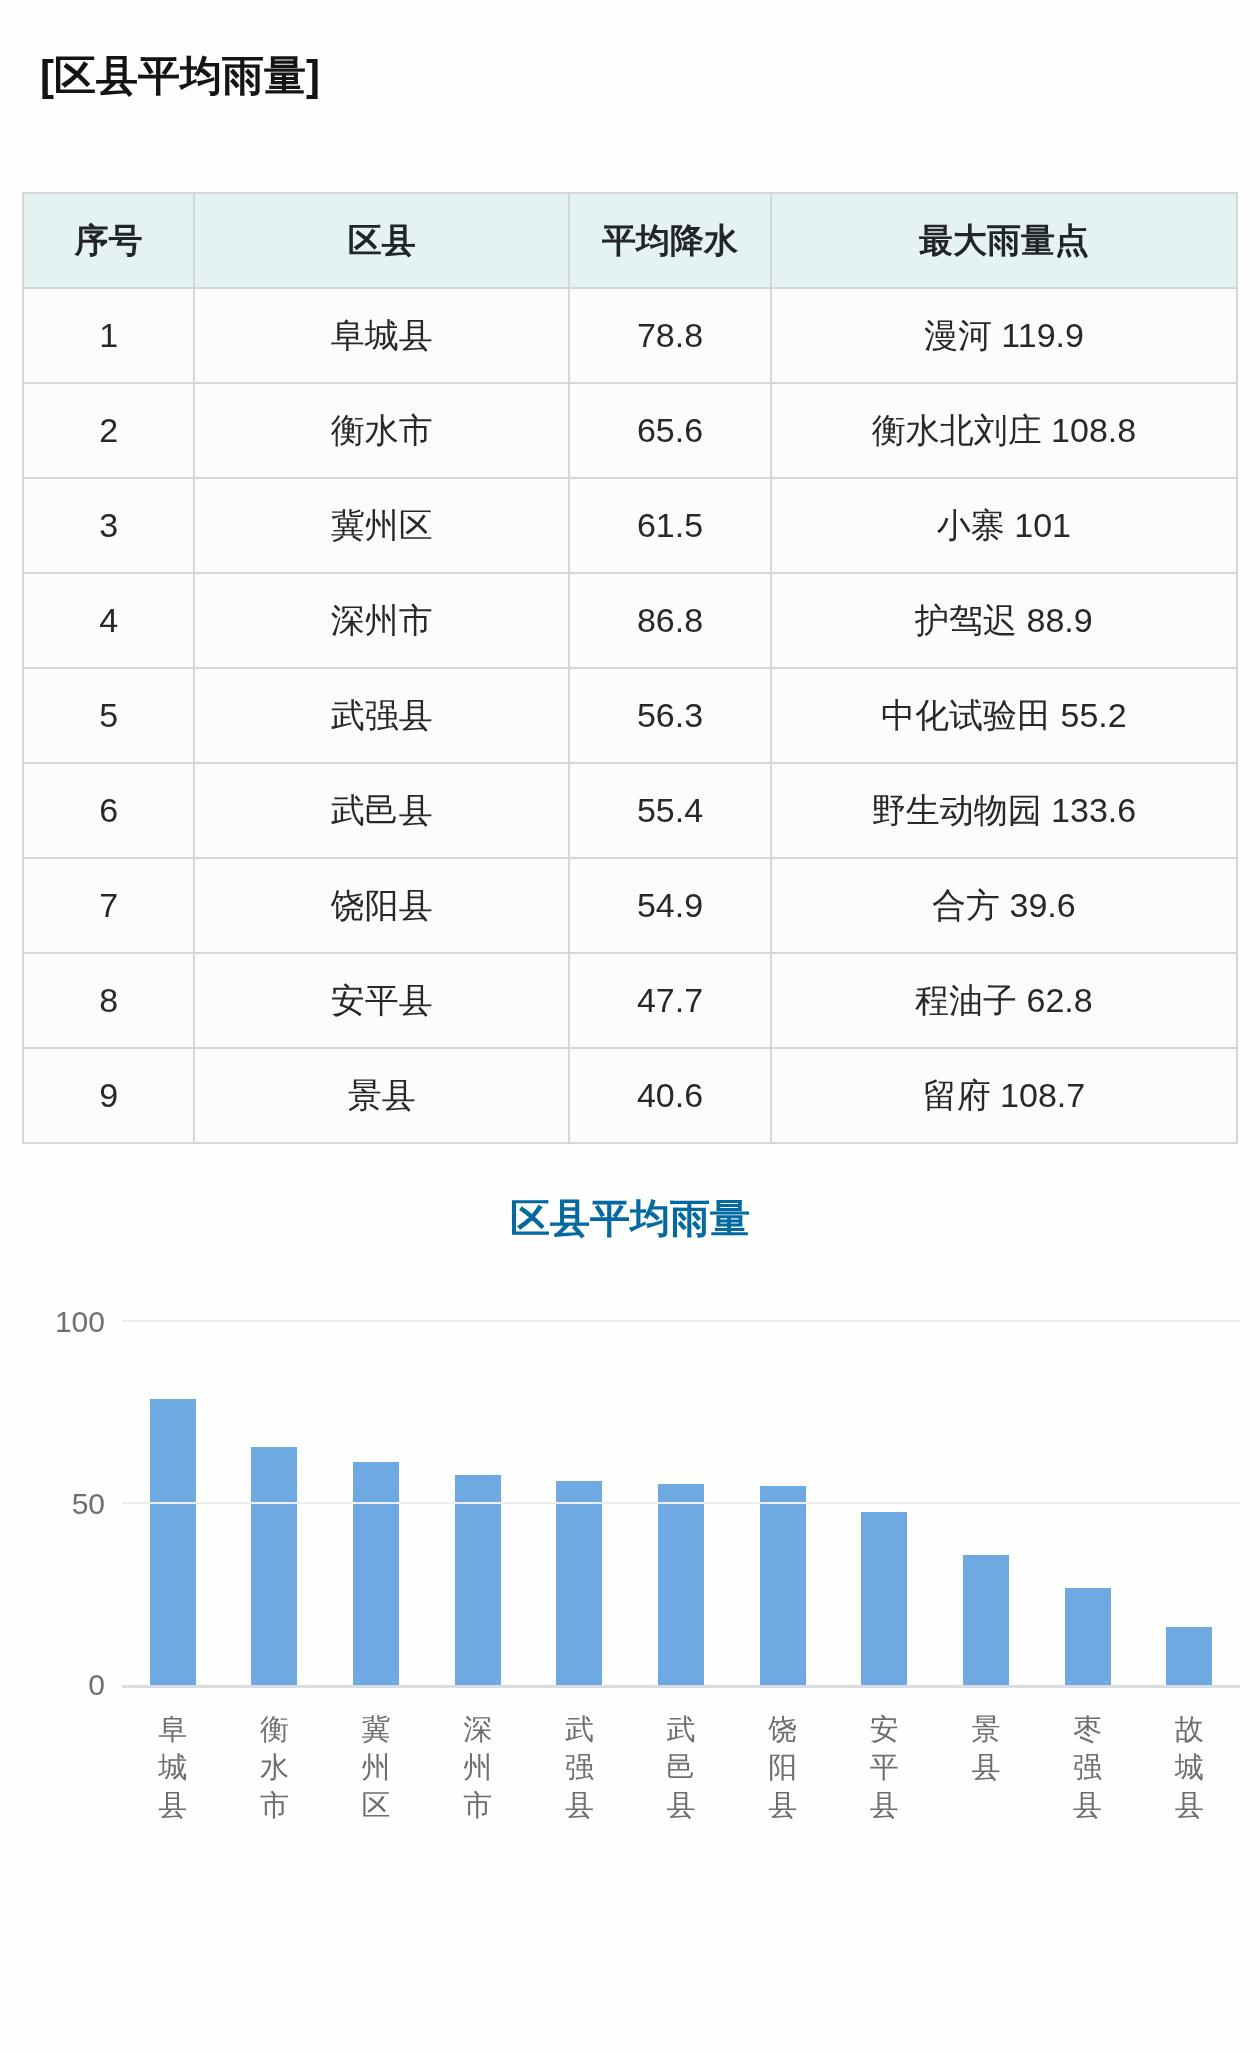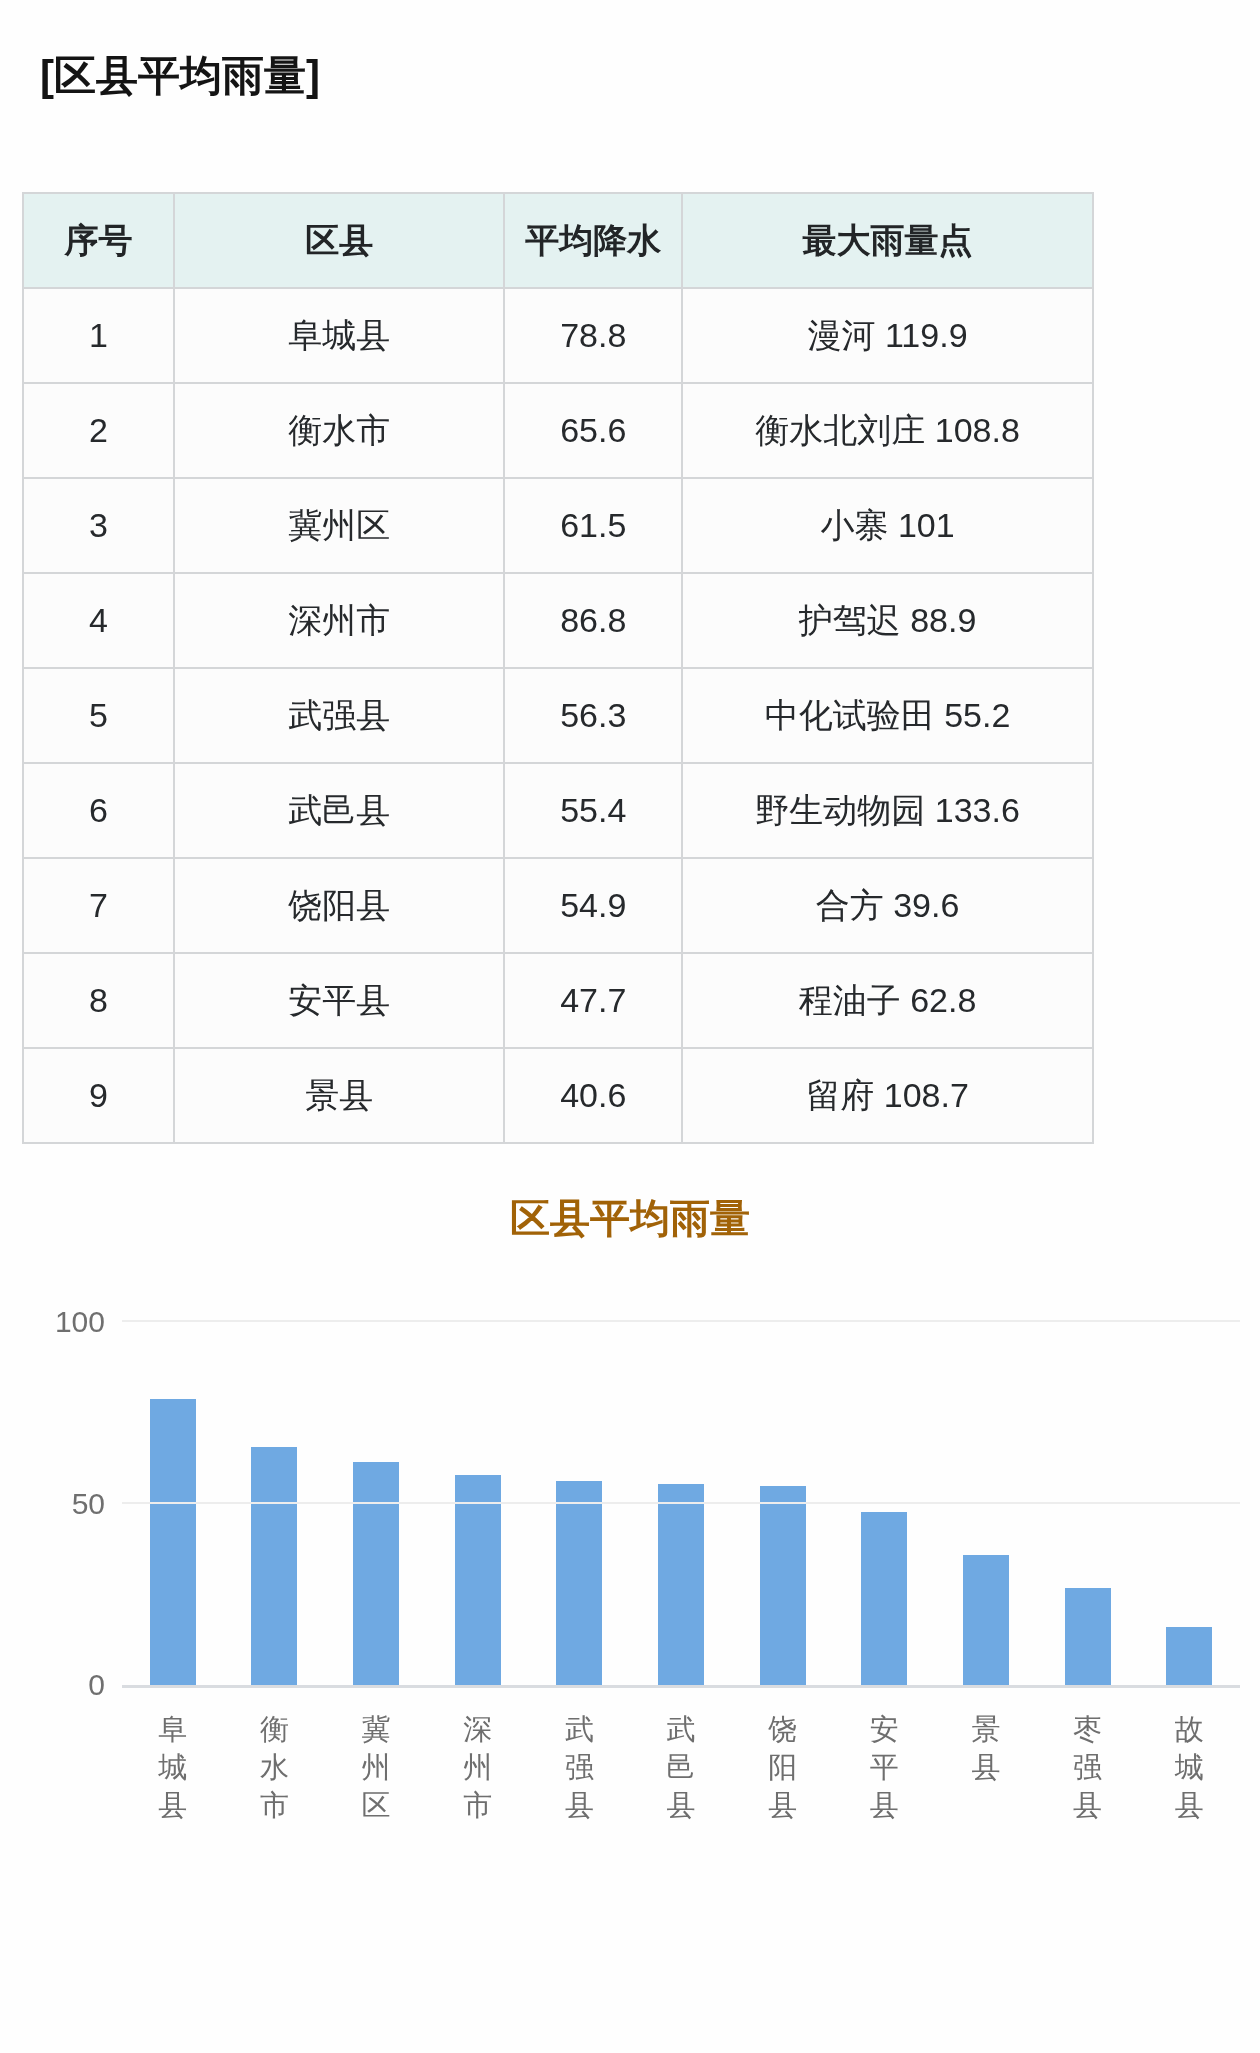--- a/index.html
+++ b/index.html
@@ -12,21 +12,21 @@
   }
   .page-title{
     margin:48px 0 0 40px;
     font-size:42px;
     font-weight:bold;
     line-height:55px;
     color:#141414;
   }
   table.rain-table{
     margin:89px 18px 0 22px;
-    width:1072px;
+    width:1216px;
     border-collapse:collapse;
     table-layout:fixed;
   }
   .rain-table th,.rain-table td{
     border:2px solid #d4d6d8;
     height:93px;
     text-align:center;
     vertical-align:middle;
     font-size:34px;
     background:#fcfcfc;
@@ -39,21 +39,21 @@
   }
   .rain-table col.c1{width:14.1%;}
   .rain-table col.c2{width:30.9%;}
   .rain-table col.c3{width:16.6%;}
   .rain-table col.c4{width:38.4%;}
   .chart-title{
     margin-top:48px;
     text-align:center;
     font-size:40px;
     font-weight:600;
-    color:#a16207;
+    color:#0369a1;
     line-height:52px;
   }
   .chart-plot{
     position:relative;
     margin:78px 20px 0 122px;
     height:363px;
     border-bottom:3px solid #d9dce0;
   }
   .gridline{
     position:absolute;left:0;right:0;height:0;

